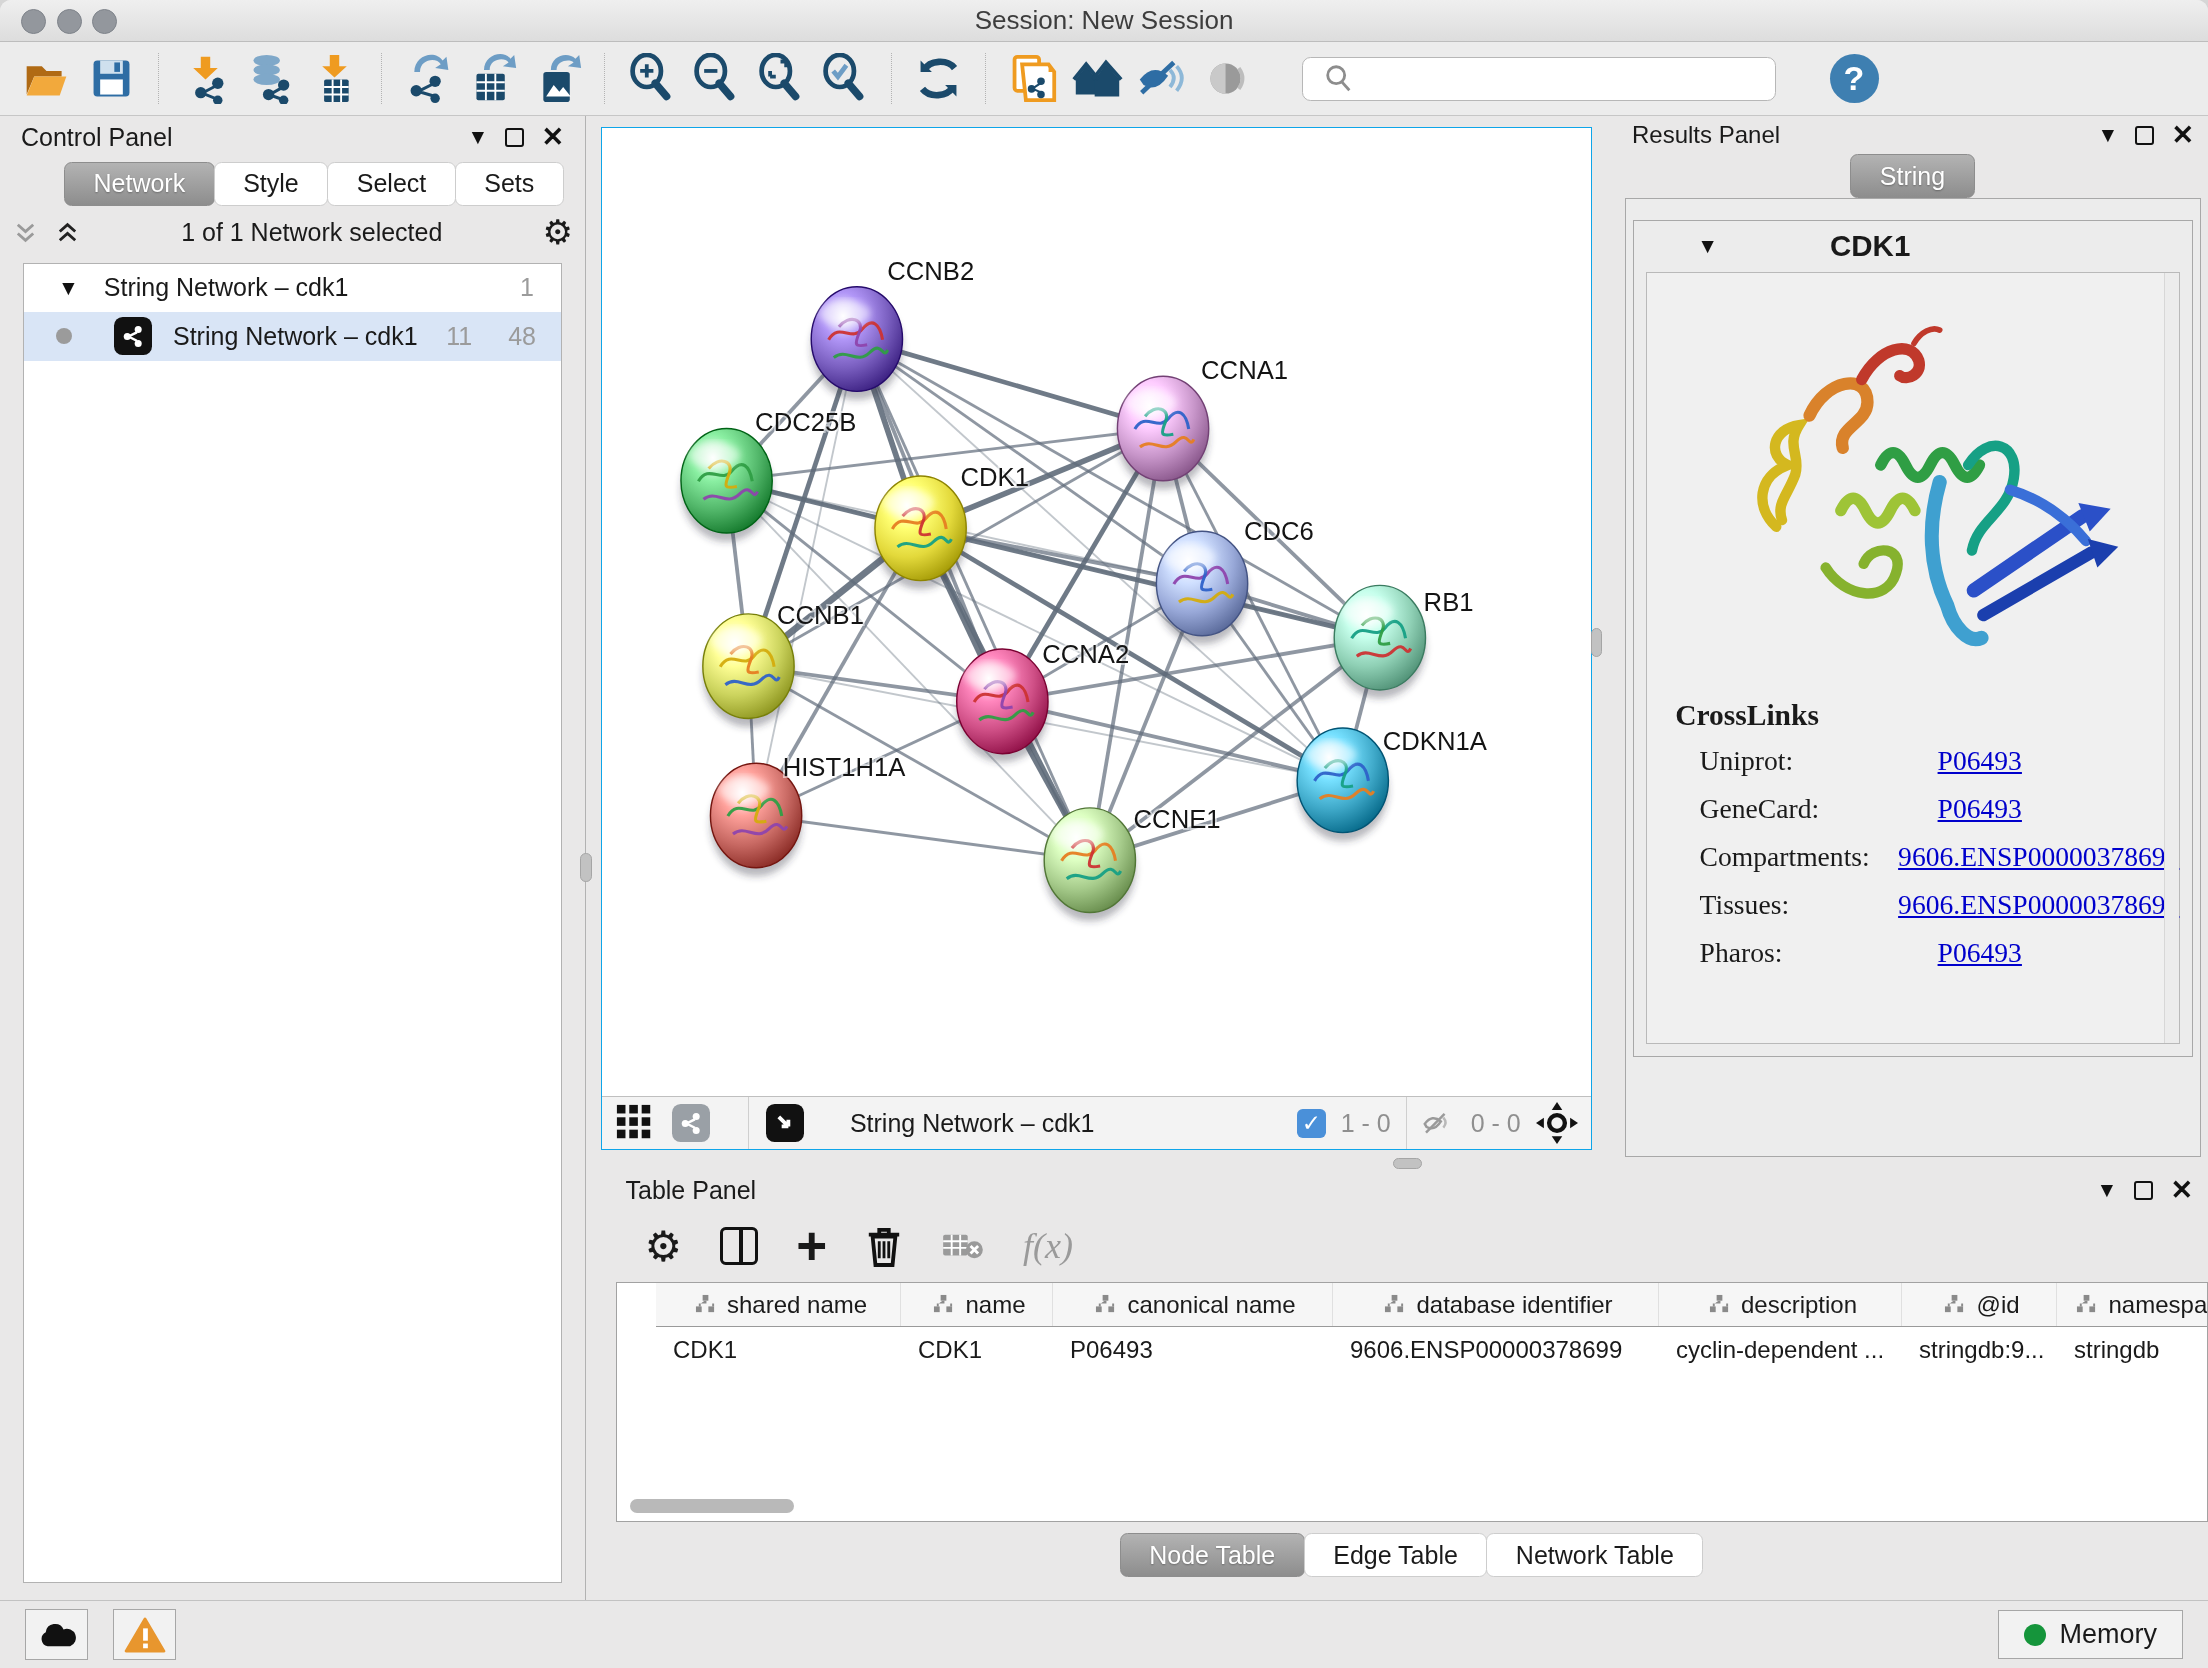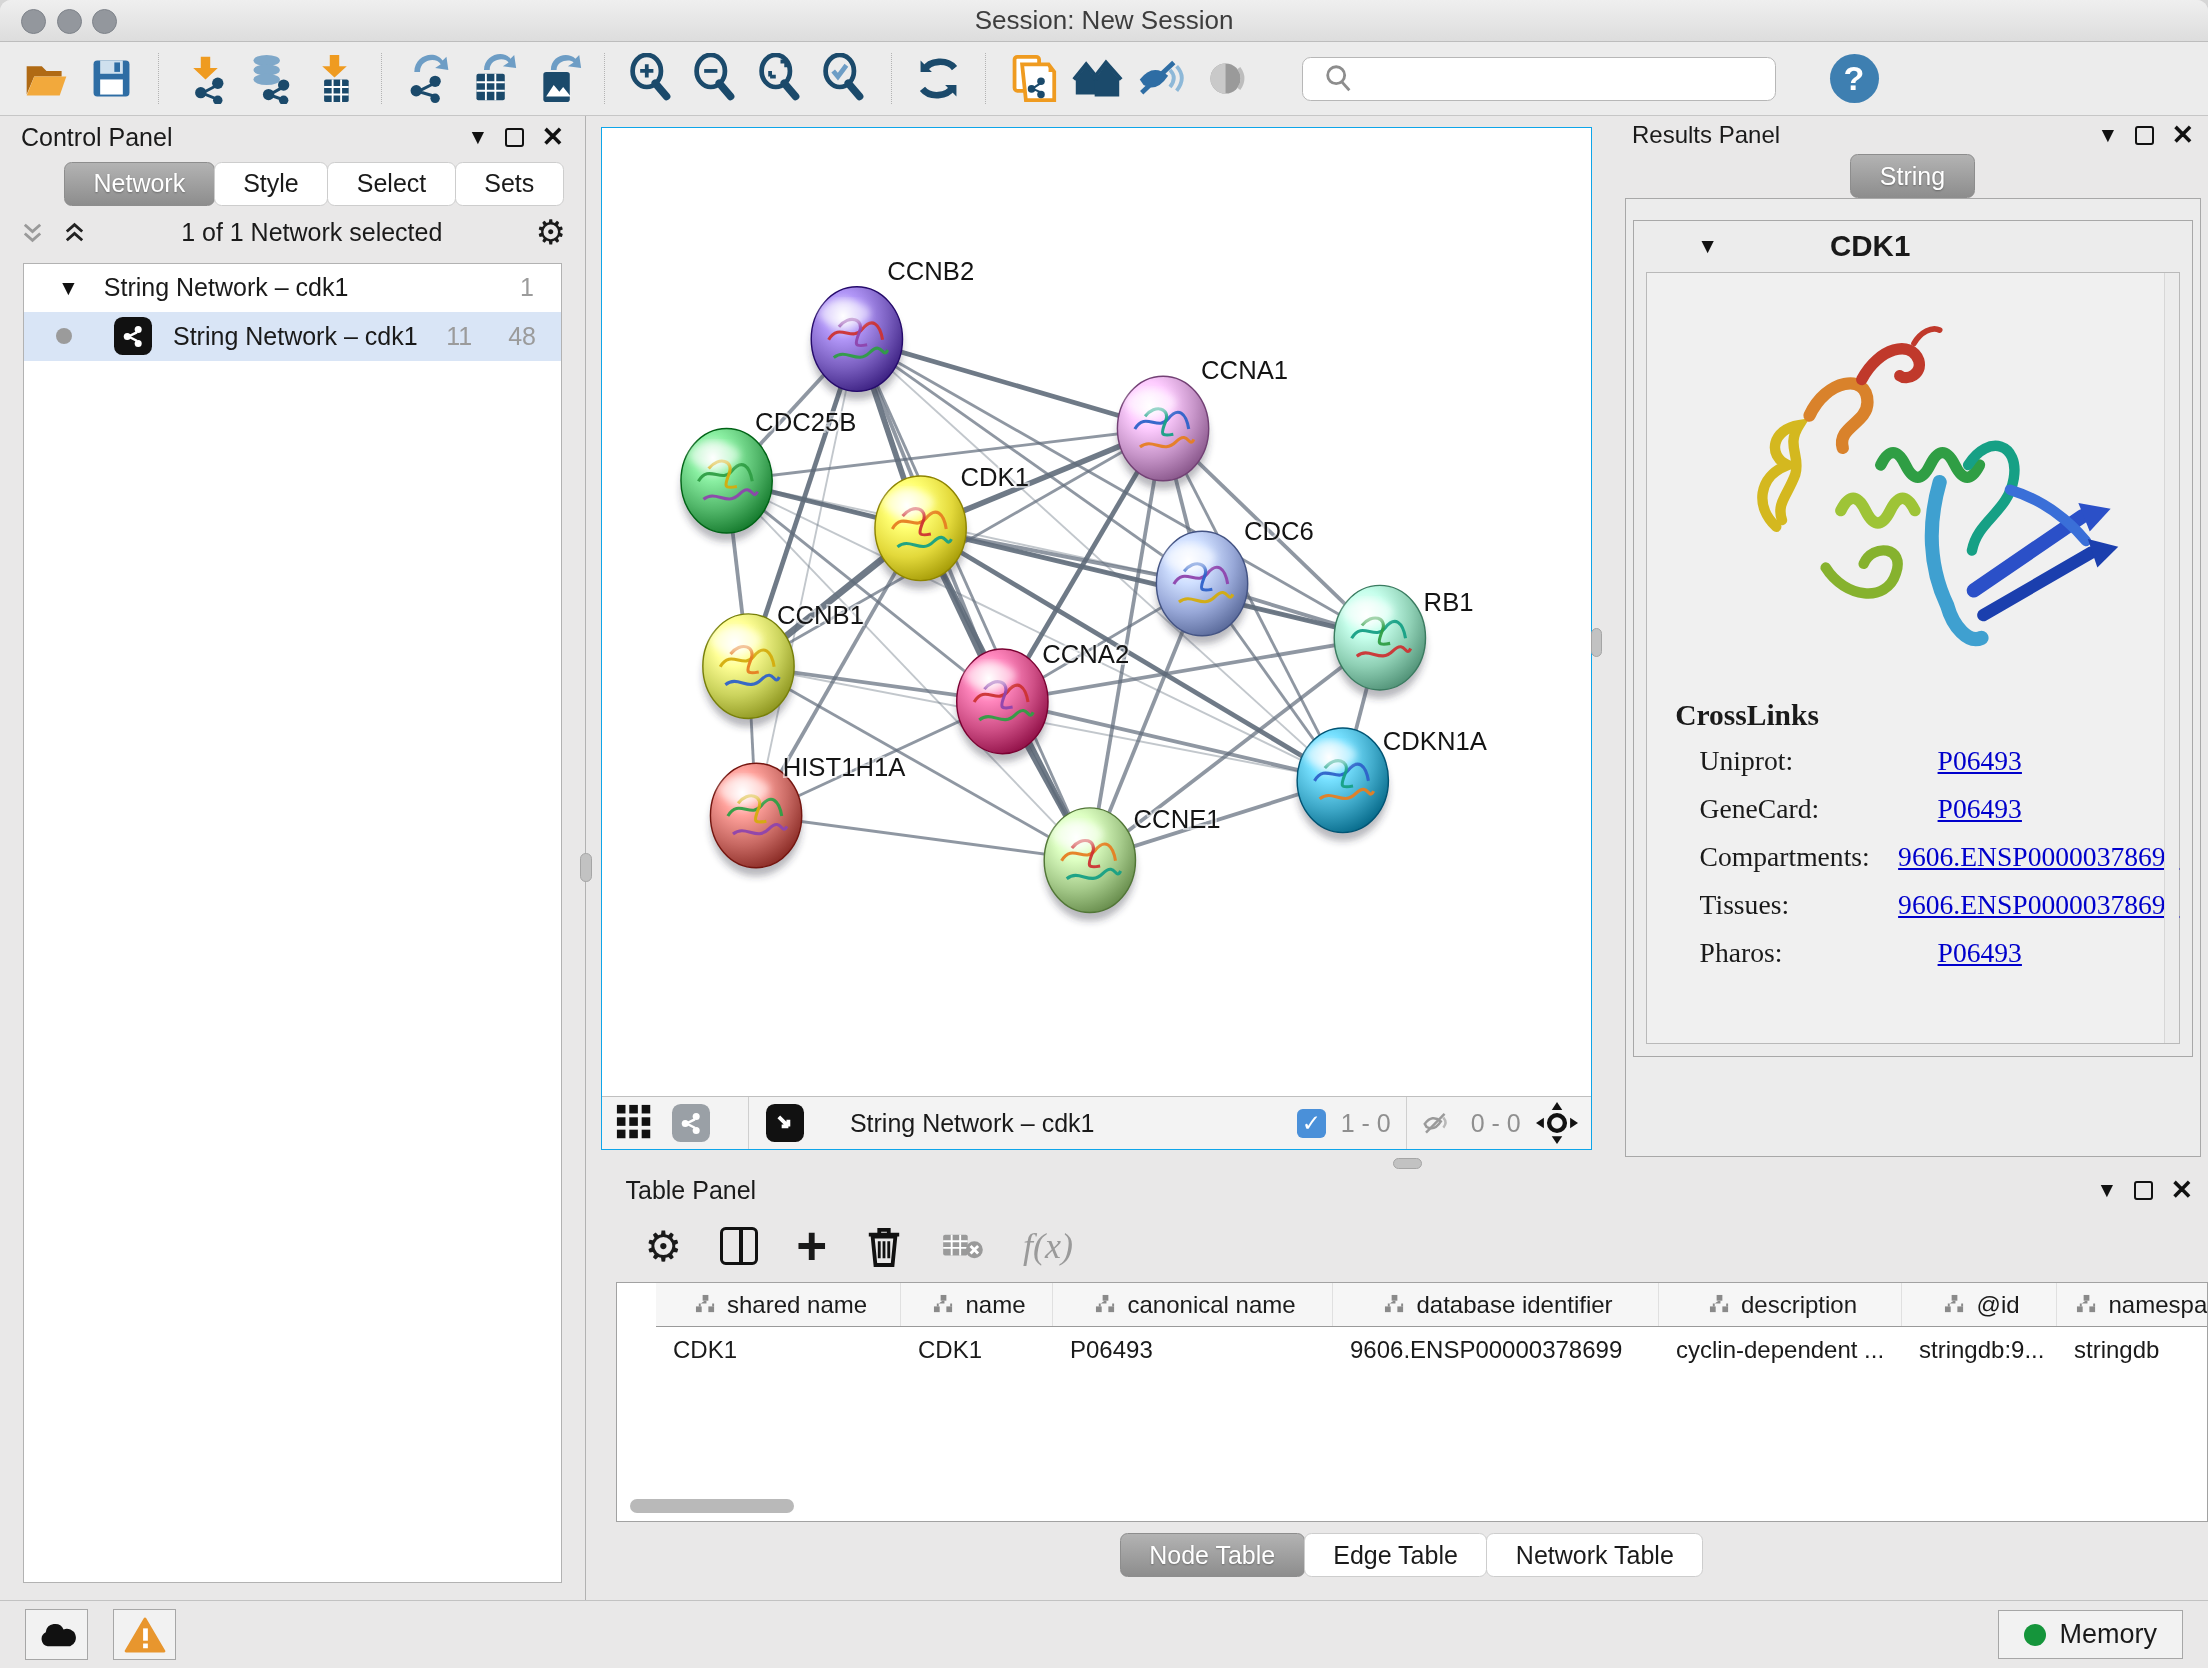--- a/index.html
+++ b/index.html
@@ -32,21 +32,21 @@
 
   
   .content { display:flex; height:1484px; }
 
   
   .cpanel { width:586px; background:#e9e8e8; border-right:1px solid #b2b2b2; position:relative; }
   .cp-head { height:42px; display:flex; align-items:center; padding:0 21px; }
   .cp-head .t { font-size:25px; }
   .cp-head .pnl-icons { margin-left:auto; }
   .cp-tabs { display:flex; margin:3.8px 0 0 65px; }
-  .cp-sub { display:flex; align-items:center; height:53px; padding:0 19px; gap:15px; }
+  .cp-sub { display:flex; align-items:center; height:53px; padding:0 12px; gap:15px; }
   .cp-sub .mid { flex:1; text-align:center; font-size:25px; }
   .gear { font-size:34px; color:#1a1a1a; font-family:"DejaVu Sans", sans-serif; }
   .listbox { margin:3.8px 23px 0 23px; height:1320px; background:#fff; border:1px solid #b2b2b2; }
   .lrow1 { height:48px; display:flex; align-items:center; padding:0 27px 0 34px; font-size:25px; }
   .lrow1 .tri { margin-right:25px; }
   .lrow1 .cnt { margin-left:auto; color:#9b9b9b; }
   .lrow2 { height:49px; display:flex; align-items:center; padding:0 25px 0 32px; background:#d9e5f6; font-size:25px; }
   .dot { width:16px; height:16px; border-radius:50%; background:#9b9b9b; margin-right:42px; }
   .chip { width:38px; height:38px; border-radius:8.6px; background:#111; display:flex; align-items:center; justify-content:center; margin-right:21px; }
   .chip.gray { background:#9aa0a6; }

